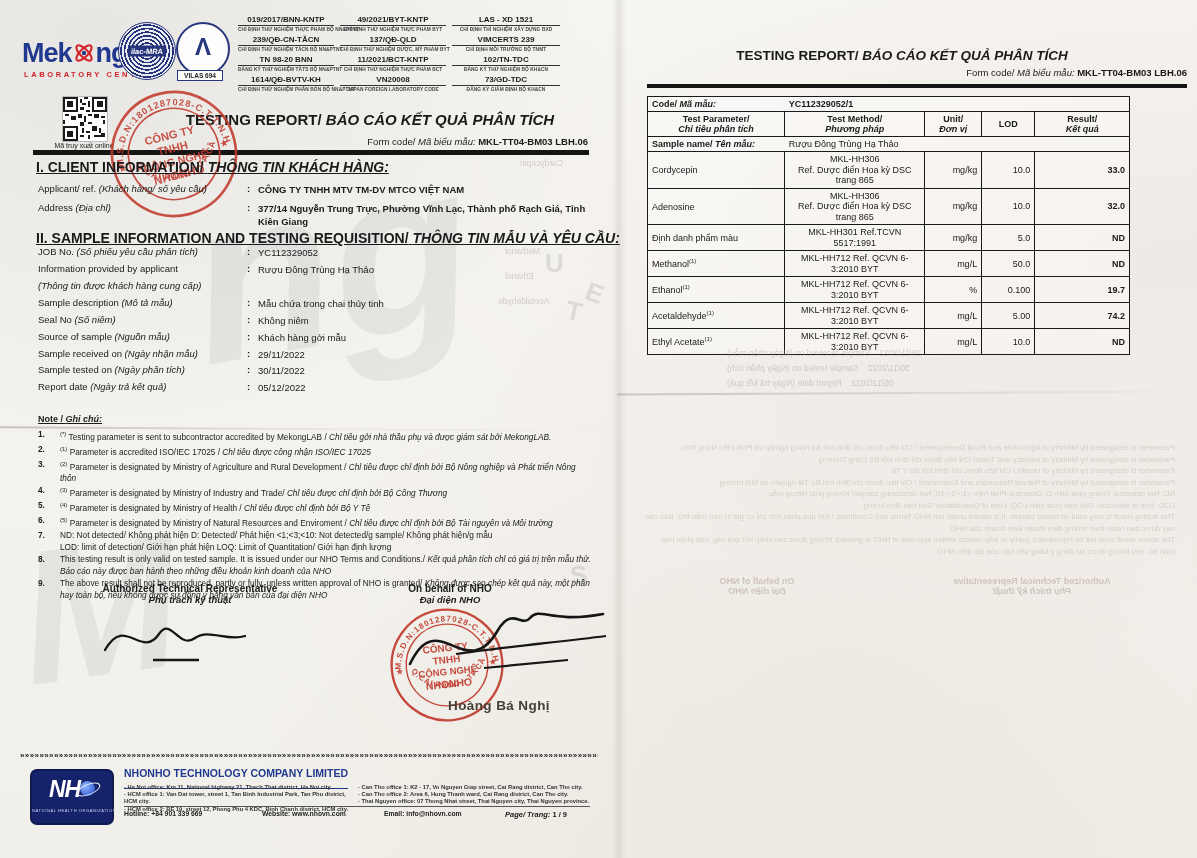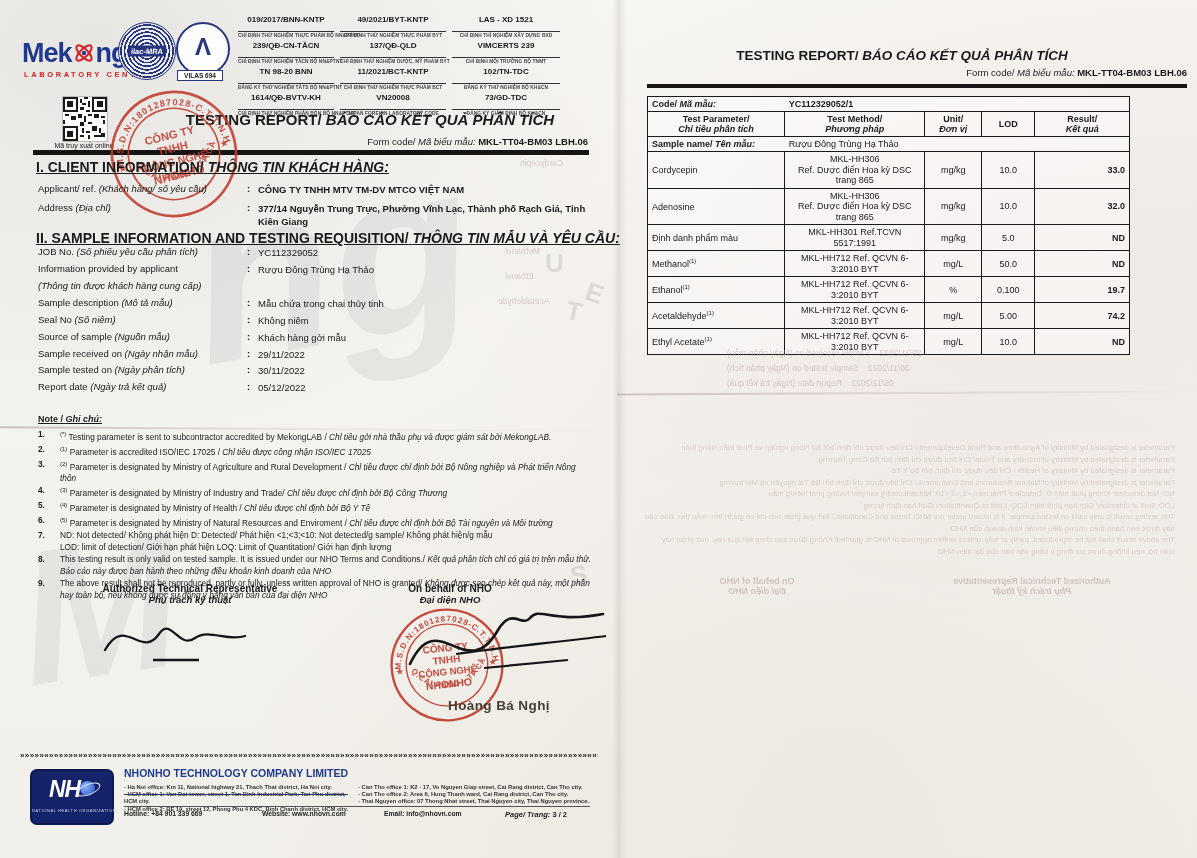--- a/index.html
+++ b/index.html
@@ -25,21 +25,21 @@
   .vilas{left:176px;top:22px;width:50px;height:50px;border-radius:50%;background:#fdfdfd;
     border:2.5px solid #26357c;text-align:center;color:#26357c;}
   .vilas .tri{font-size:24px;line-height:46px;font-weight:700;}
   .vilas-tag{left:177px;top:70px;width:44px;border:1px solid #26357c;background:#fdfdfd;
     font-size:6.5px;font-weight:800;color:#1c1c1c;text-align:center;padding:1px 0;}
   .qr{left:62px;top:96px;width:44px;height:44px;background:#fff;border:1px solid #bbb;}
   .qr-cap{left:34px;top:142px;width:100px;text-align:center;font-size:7px;color:#222;}
   
   .acc{top:15px;text-align:center;}
   .acc .item{margin-bottom:3px;}
-  .acc .code{font-size:8px;font-weight:800;border-bottom:1.2px solid #333;padding-bottom:7px;white-space:nowrap;text-align:center;}
+  .acc .code{font-size:8px;font-weight:800;border-bottom:1.2px solid #333;padding-bottom:1px;white-space:nowrap;text-align:center;}
   .acc .cap{font-size:4.8px;font-weight:700;color:#444;letter-spacing:.1px;margin-top:1px;white-space:nowrap;}
   
   .title1{left:140px;top:111px;width:460px;text-align:center;font-size:15px;font-weight:800;white-space:nowrap;}
   .title2{left:697px;top:48px;width:440px;text-align:center;font-size:13.5px;font-weight:800;white-space:nowrap;}
   .vnit{font-style:italic;}
   .formline{font-size:9.5px;text-align:right;white-space:nowrap;}
   .f1{left:260px;top:136px;width:328px;}
   .rule{background:#151515;}
   .r1{left:33px;top:150px;width:556px;height:4.5px;}
   .sech{font-size:14px;font-weight:800;text-decoration:underline;white-space:nowrap;}
@@ -70,35 +70,35 @@
     white-space:nowrap;overflow:hidden;font-weight:700;}
   .nho-logo{left:30px;top:769px;width:80px;height:52px;background:#15236b;border:2px solid #0d1950;
     border-radius:7px;text-align:center;color:#fff;}
   .nho-logo .word{font-size:23px;font-weight:800;font-style:italic;line-height:36px;letter-spacing:-1px;}
   .nho-logo .globe{display:inline-block;width:15px;height:15px;border-radius:50%;vertical-align:1px;
     background:radial-gradient(circle at 35% 35%, #8fb6ff, #1d49c4);position:relative;}
   .nho-logo .orbit{position:absolute;left:-4px;top:3px;width:23px;height:9px;border:1.4px solid #e8e9f5;
     border-radius:50%;transform:rotate(-22deg);}
   .nho-logo .sub{font-size:4px;color:#cdd4ee;letter-spacing:.6px;margin-top:1px;white-space:nowrap;}
   .fco{left:124px;top:767px;font-size:10.5px;font-weight:800;color:#20398f;
-    border-bottom:1.5px solid #20398f;padding-bottom:15px;white-space:nowrap;}
+    border-bottom:1.5px solid #20398f;padding-bottom:9px;white-space:nowrap;}
   .offices{top:784px;width:232px;font-size:5.8px;font-weight:700;color:#333;line-height:7.2px;}
   .ofl{left:124px;}
   .ofr{left:358px;width:240px;}
   .fdiv{left:124px;top:806px;width:466px;height:1px;background:#555;}
   .fbot{top:810px;font-size:6.8px;font-weight:800;color:#222;white-space:nowrap;}
   .fpage{font-size:7.5px;}
   
   table.res{border-collapse:collapse;border:1.6px solid #151515;background:rgba(255,255,255,.4);}
   table.res td,table.res th{border:1px solid #1a1a1a;font-size:9px;padding:2px 4px;vertical-align:middle;}
   table.res .no-vert{border-left:none;border-right:none;}
   table.res .lblcell{font-weight:800;}
   table.res th{font-weight:800;text-align:center;padding:2px 2px;}
   table.res th .vn{font-weight:800;font-style:italic;display:block;}
-  .cell-c{text-align:center;}
+  .cell-c{text-align:right;}
   .cell-method{text-align:center;white-space:pre-line;line-height:10.5px;font-size:8.8px;}
   .cell-res{text-align:right;font-weight:700;}
   td sup{font-size:6px;}
   
   .ghost{transform:scaleX(-1);color:#a98f8f;opacity:.42;filter:blur(.35px);font-size:8.5px;white-space:nowrap;}
   .ghostblock{transform:scaleX(-1);color:#b39a96;opacity:.38;filter:blur(.45px);
     font-size:7.8px;line-height:11.5px;white-space:normal;}
   .ghost-sig{transform:scaleX(-1);color:#a98f8f;opacity:.45;filter:blur(.35px);
     text-align:center;font-size:9px;font-weight:700;}
   .wm{color:rgba(100,106,118,.10);font-weight:800;font-style:italic;pointer-events:none;white-space:nowrap;}
@@ -425,21 +425,21 @@
     </div>
     <div class="abs offices ofr">
       <div>- Can Tho office 1: K2 - 17, Vo Nguyen Giap street, Cai Rang district, Can Tho city.</div>
       <div>- Can Tho office 2: Area 6, Hung Thanh ward, Cai Rang district, Can Tho city.</div>
       <div>- Thai Nguyen office: 07 Thong Nhat street, Thai Nguyen city, Thai Nguyen province.</div>
     </div>
     <div class="abs fdiv"></div>
     <div class="abs fbot" style="left:124px;">Hotline: +84 901 339 669</div>
     <div class="abs fbot" style="left:262px;">Website: www.nhovn.com</div>
     <div class="abs fbot" style="left:384px;">Email: info@nhovn.com</div>
-    <div class="abs fbot fpage" style="left:505px;"><span class="vnit">Page/ Trang:</span> <span>3 / 2</span></div>
+    <div class="abs fbot fpage" style="left:505px;"><span class="vnit">Page/ Trang:</span> <span>1 / 9</span></div>
 
     <div class="abs crease" style="left:0;top:428px;width:612px;height:2px;transform:rotate(.35deg);background:linear-gradient(to right, rgba(120,100,100,.35), rgba(120,100,100,.08) 55%, transparent);"></div>
   </div>
 
   <div class="abs fold"></div>
 
   <div class="abs" style="left:617px;top:0;width:580px;height:858px;">
 
     <div class="abs title2" style="left:65px;">
       <span>TESTING REPORT/</span>

